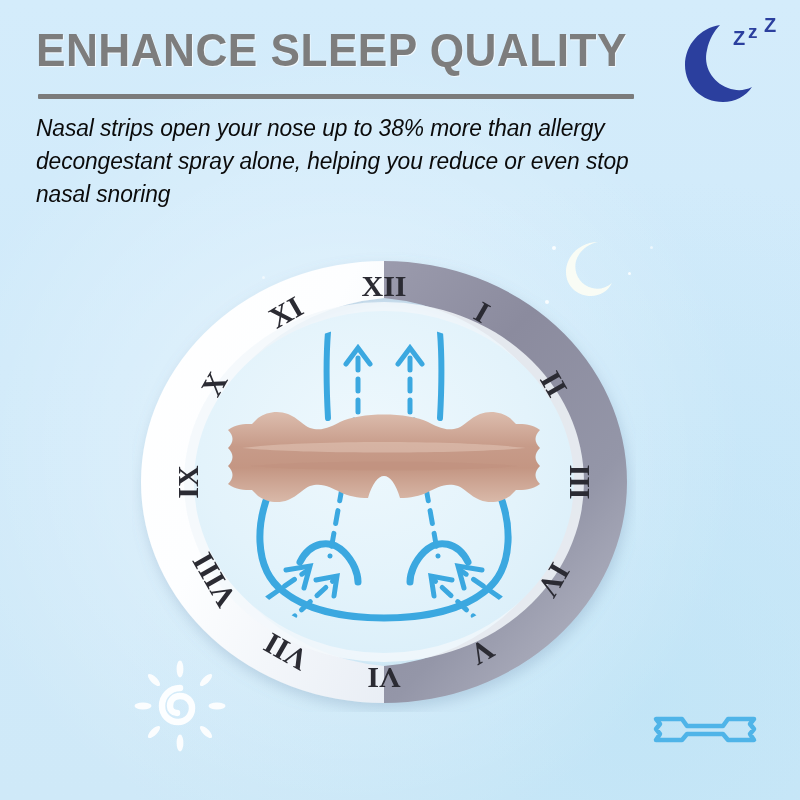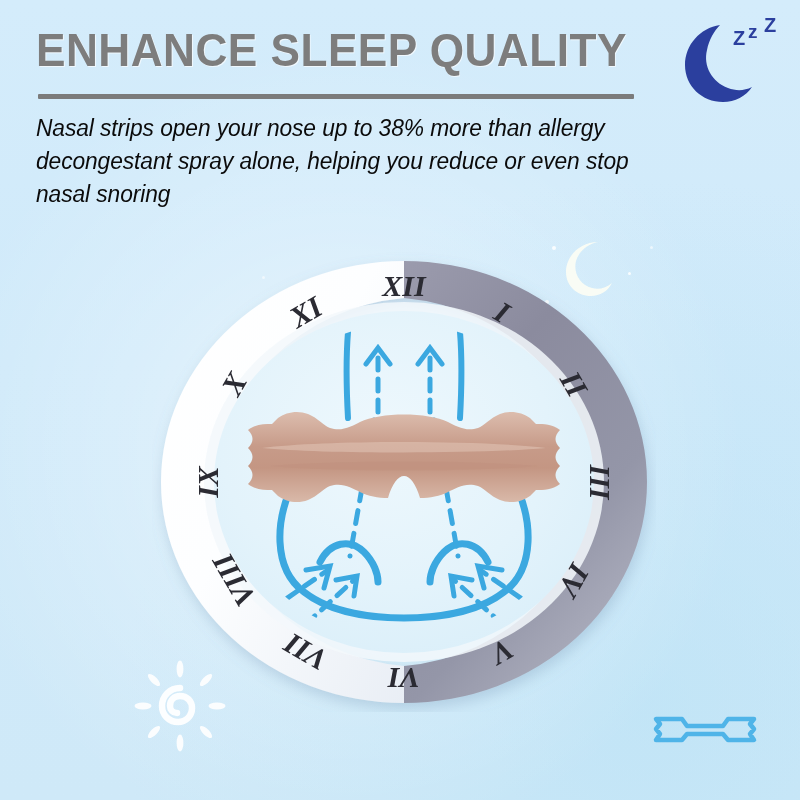--- a/index.html
+++ b/index.html
@@ -116,25 +116,24 @@
     position: absolute;
     left: 646px;
     top: 706px;
     width: 118px;
     height: 50px;
   }
 
   
   #clock {
     position: absolute;
-    left: 152px;
+    left: 132px;
     top: 252px;
     width: 504px;
     height: 460px;
-    font-style: italic;
   }
 
   .tiny-star {
     position: absolute;
     background: #ffffff;
     border-radius: 50%;
     opacity: 0.85;
     pointer-events: none;
   }
 

